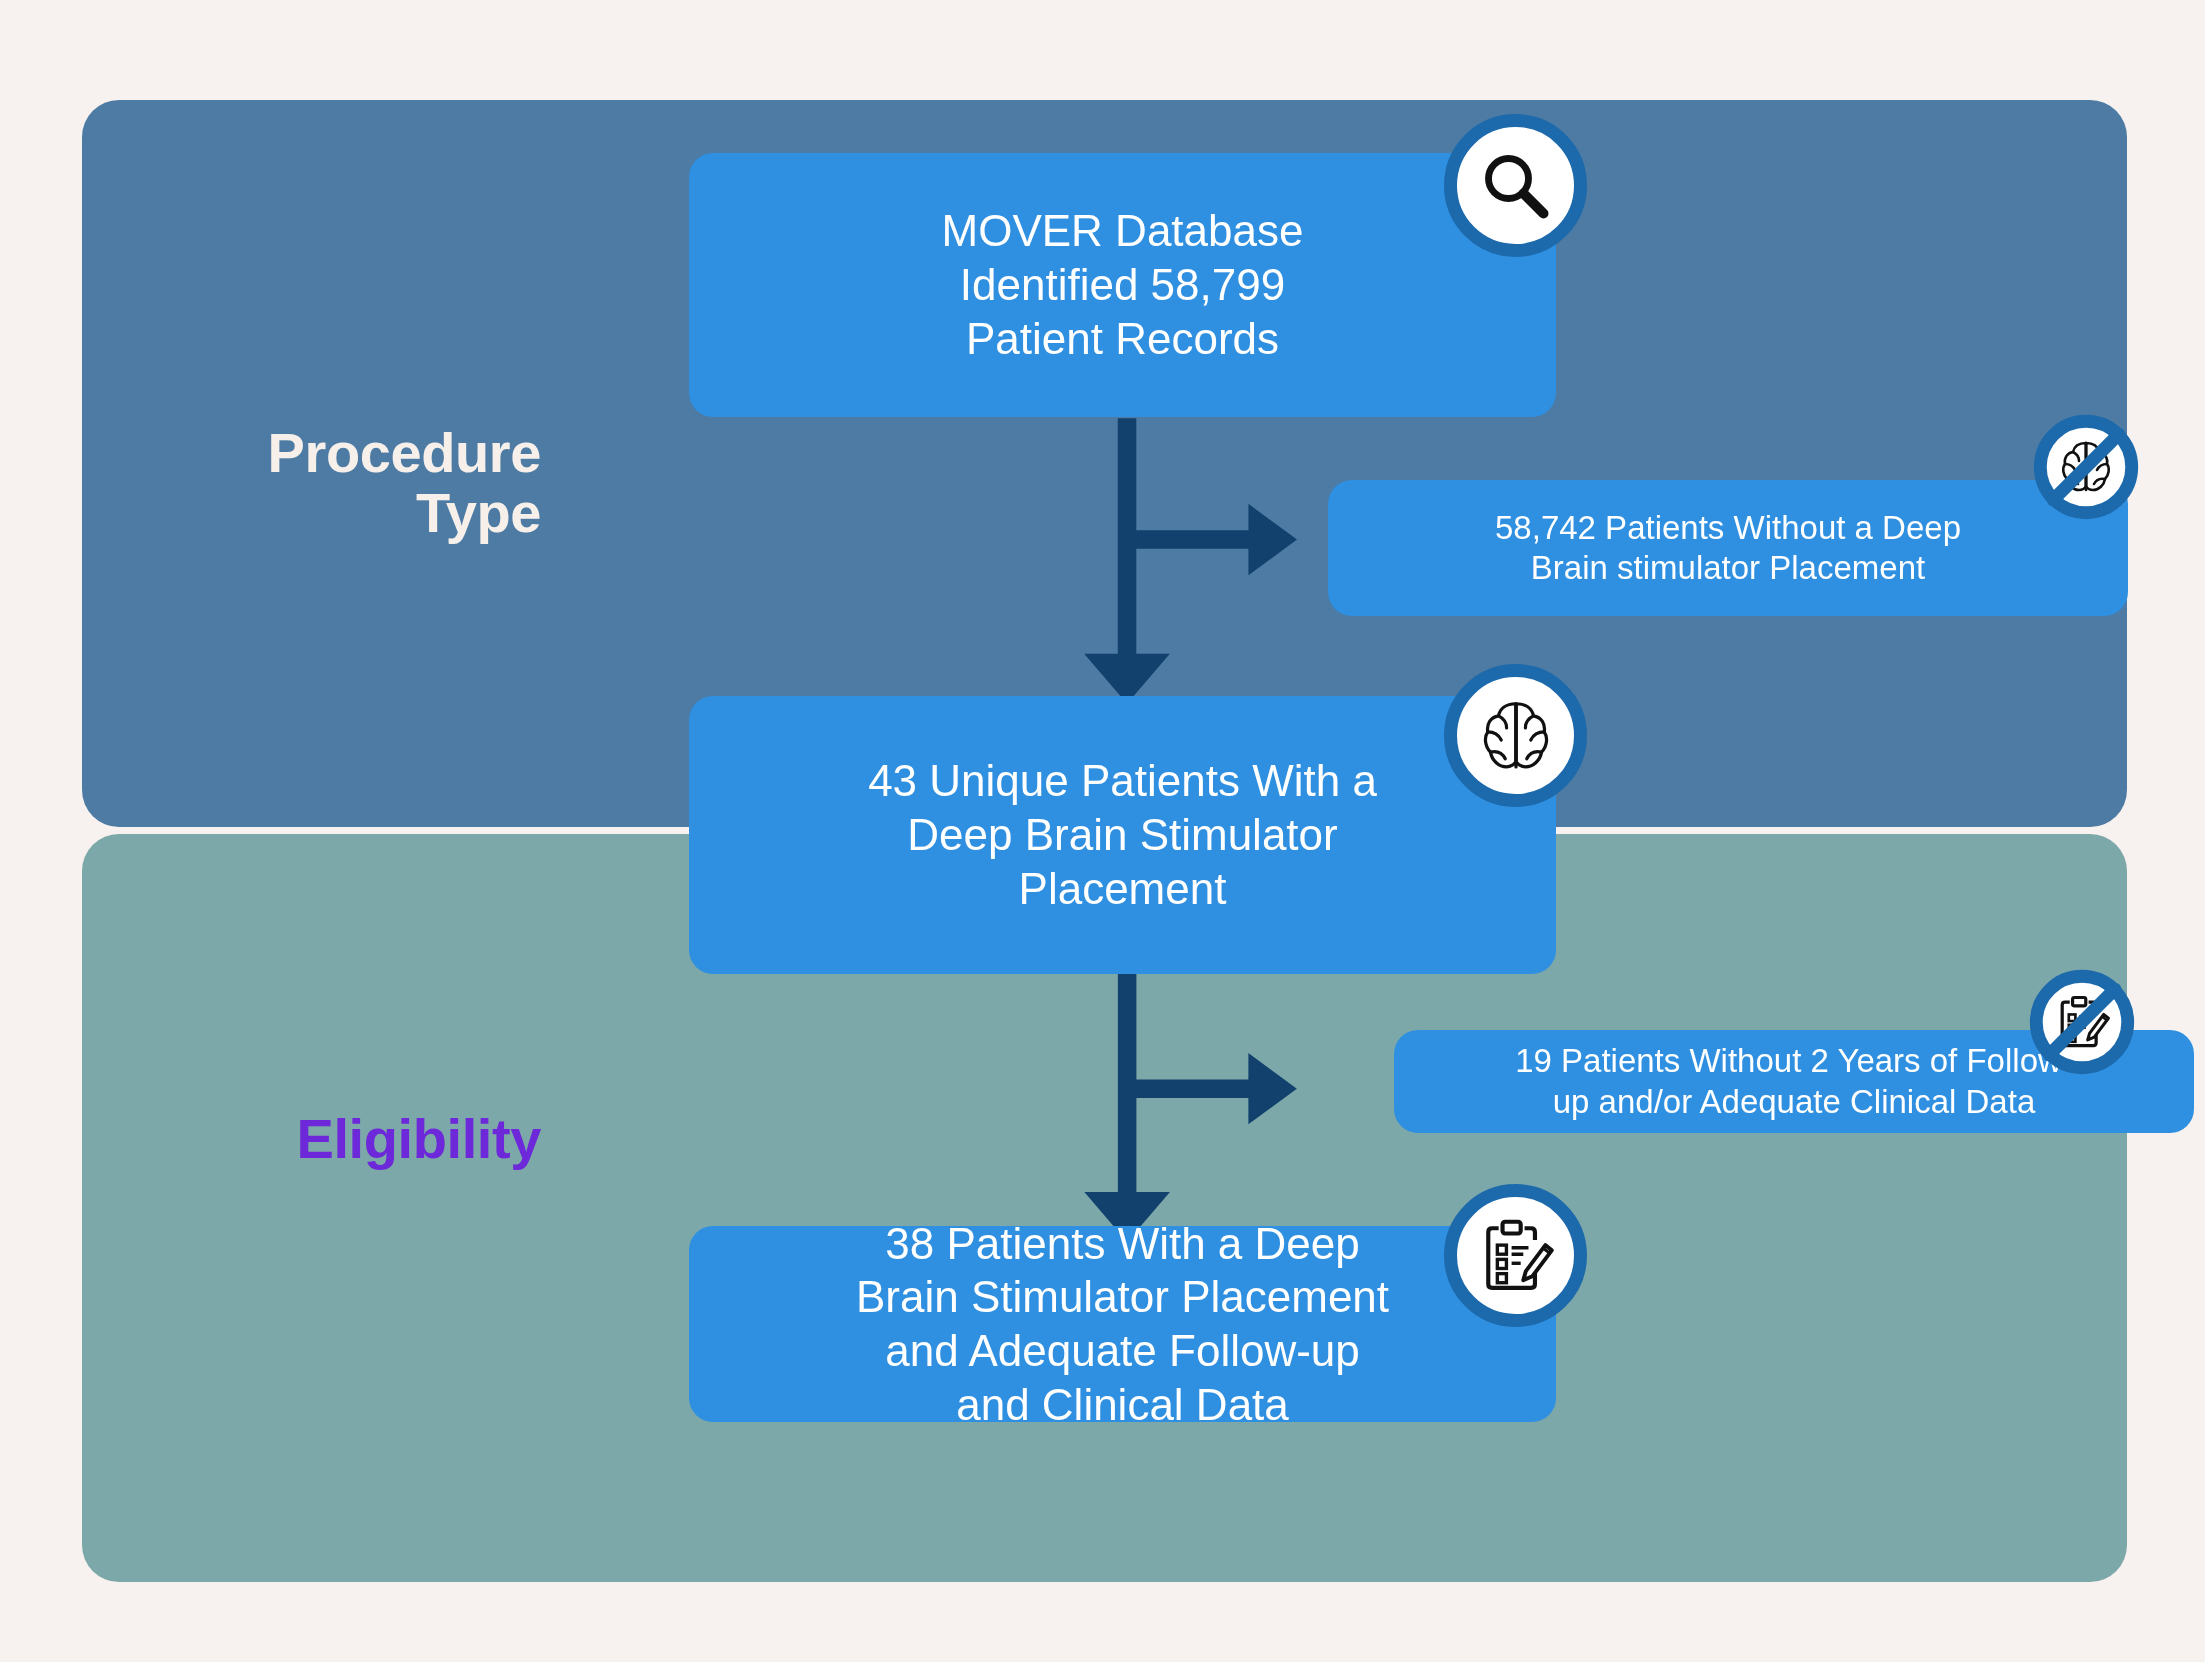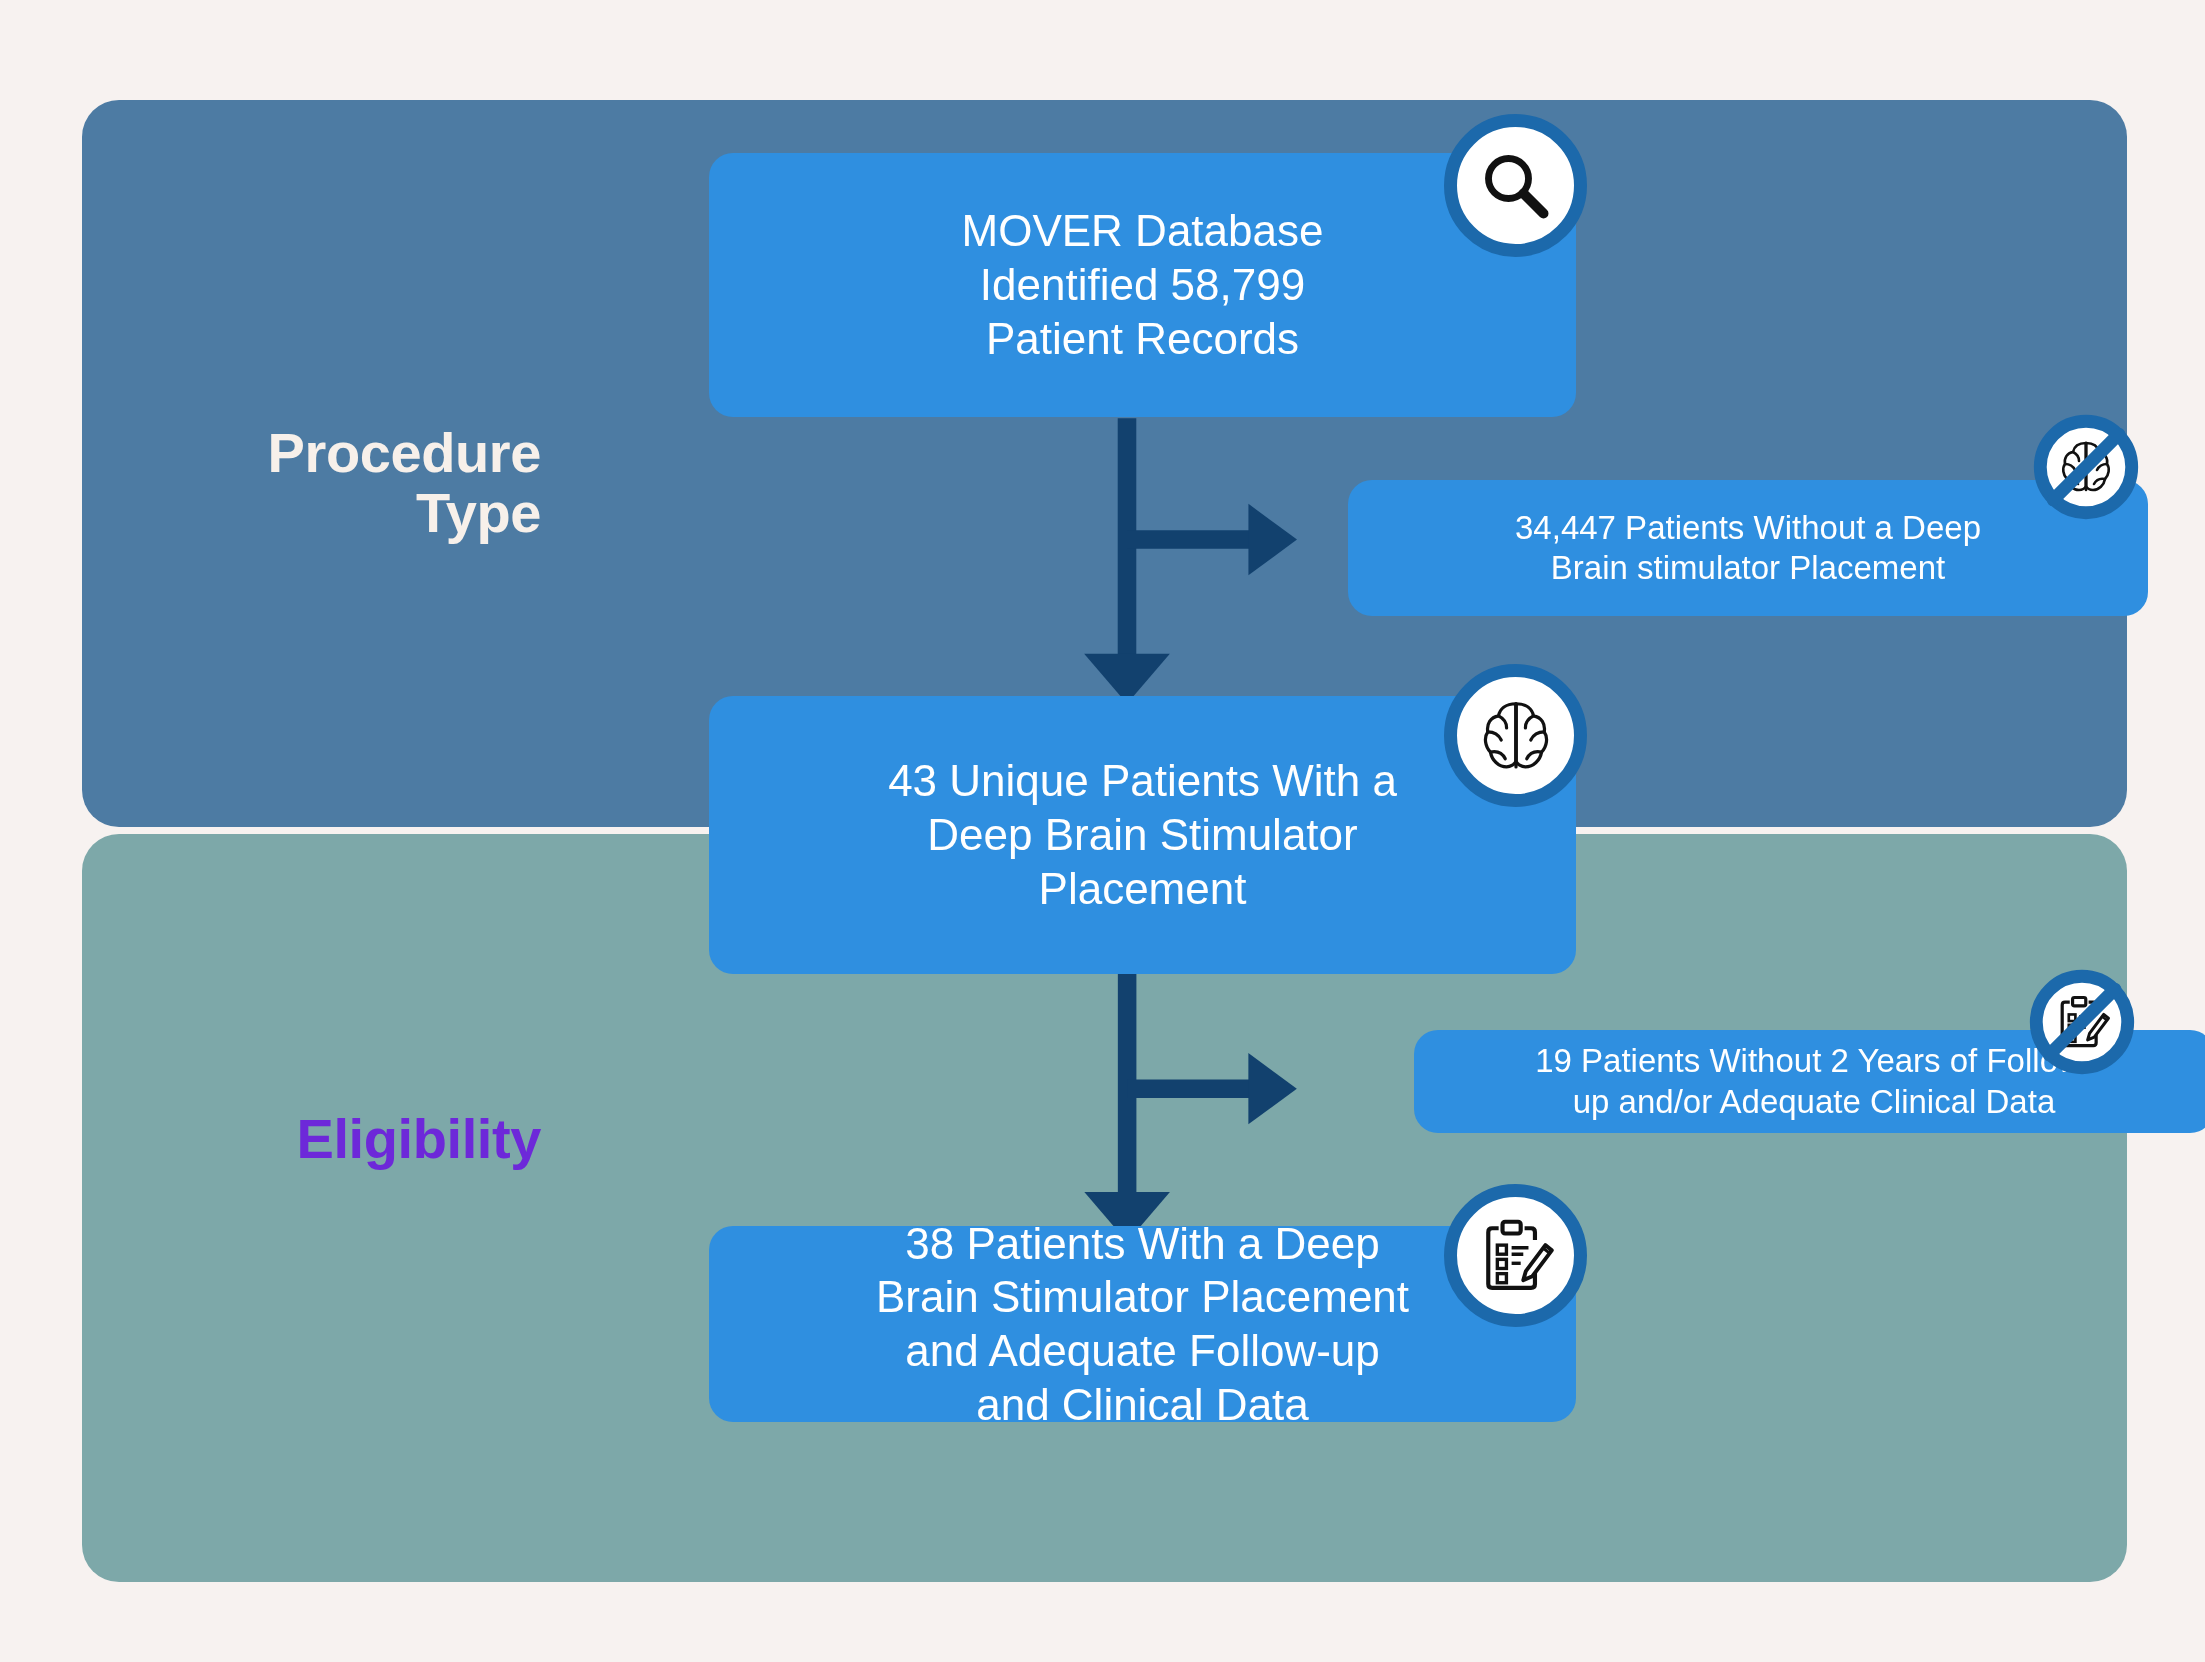--- a/index.html
+++ b/index.html
@@ -38,21 +38,20 @@
     border-radius:24px;
     color:#ffffff;
     display:flex;
     align-items:center;
     justify-content:center;
     text-align:center;
     box-sizing:border-box;
     padding:13px 28.6px;
     line-height:1.22;
     white-space:pre-line;
-    margin-left:20px;
   }
   .node.main{font-size:44px;}
   .node.excl{font-size:33px;}
 
   #node-source   {left:689px;  top:153px;  width:867px; height:264px;}
   #node-excl-1   {left:1328px; top:480px;  width:800px; height:136px;}
   #node-eligible {left:689px;  top:696px;  width:867px; height:278px;}
   #node-excl-2   {left:1394px; top:1030px; width:800px; height:103px;}
   #node-final    {left:689px;  top:1226px; width:867px; height:196px;}
 
@@ -118,21 +117,21 @@
       </g>
       <path d="M98 380 L38 310 L158 310 Z" fill="#12416e"></path>
       <path d="M268 115 L268 215 L336 165 Z" fill="#12416e"></path>
     </svg>
   </div>
 
   <div class="node main" id="node-source">MOVER Database
 Identified 58,799
 Patient Records</div>
 
-  <div class="node excl" id="node-excl-1">34,447 Patients Without a Deep
+  <div class="node excl" id="node-excl-1">58,742 Patients Without a Deep
 Brain stimulator Placement</div>
 
   <div class="node main" id="node-eligible">43 Unique Patients With a
 Deep Brain Stimulator
 Placement</div>
 
   <div class="node excl" id="node-excl-2">19 Patients Without 2 Years of Follow-
 up and/or Adequate Clinical Data</div>
 
   <div class="node main" id="node-final">38 Patients With a Deep

